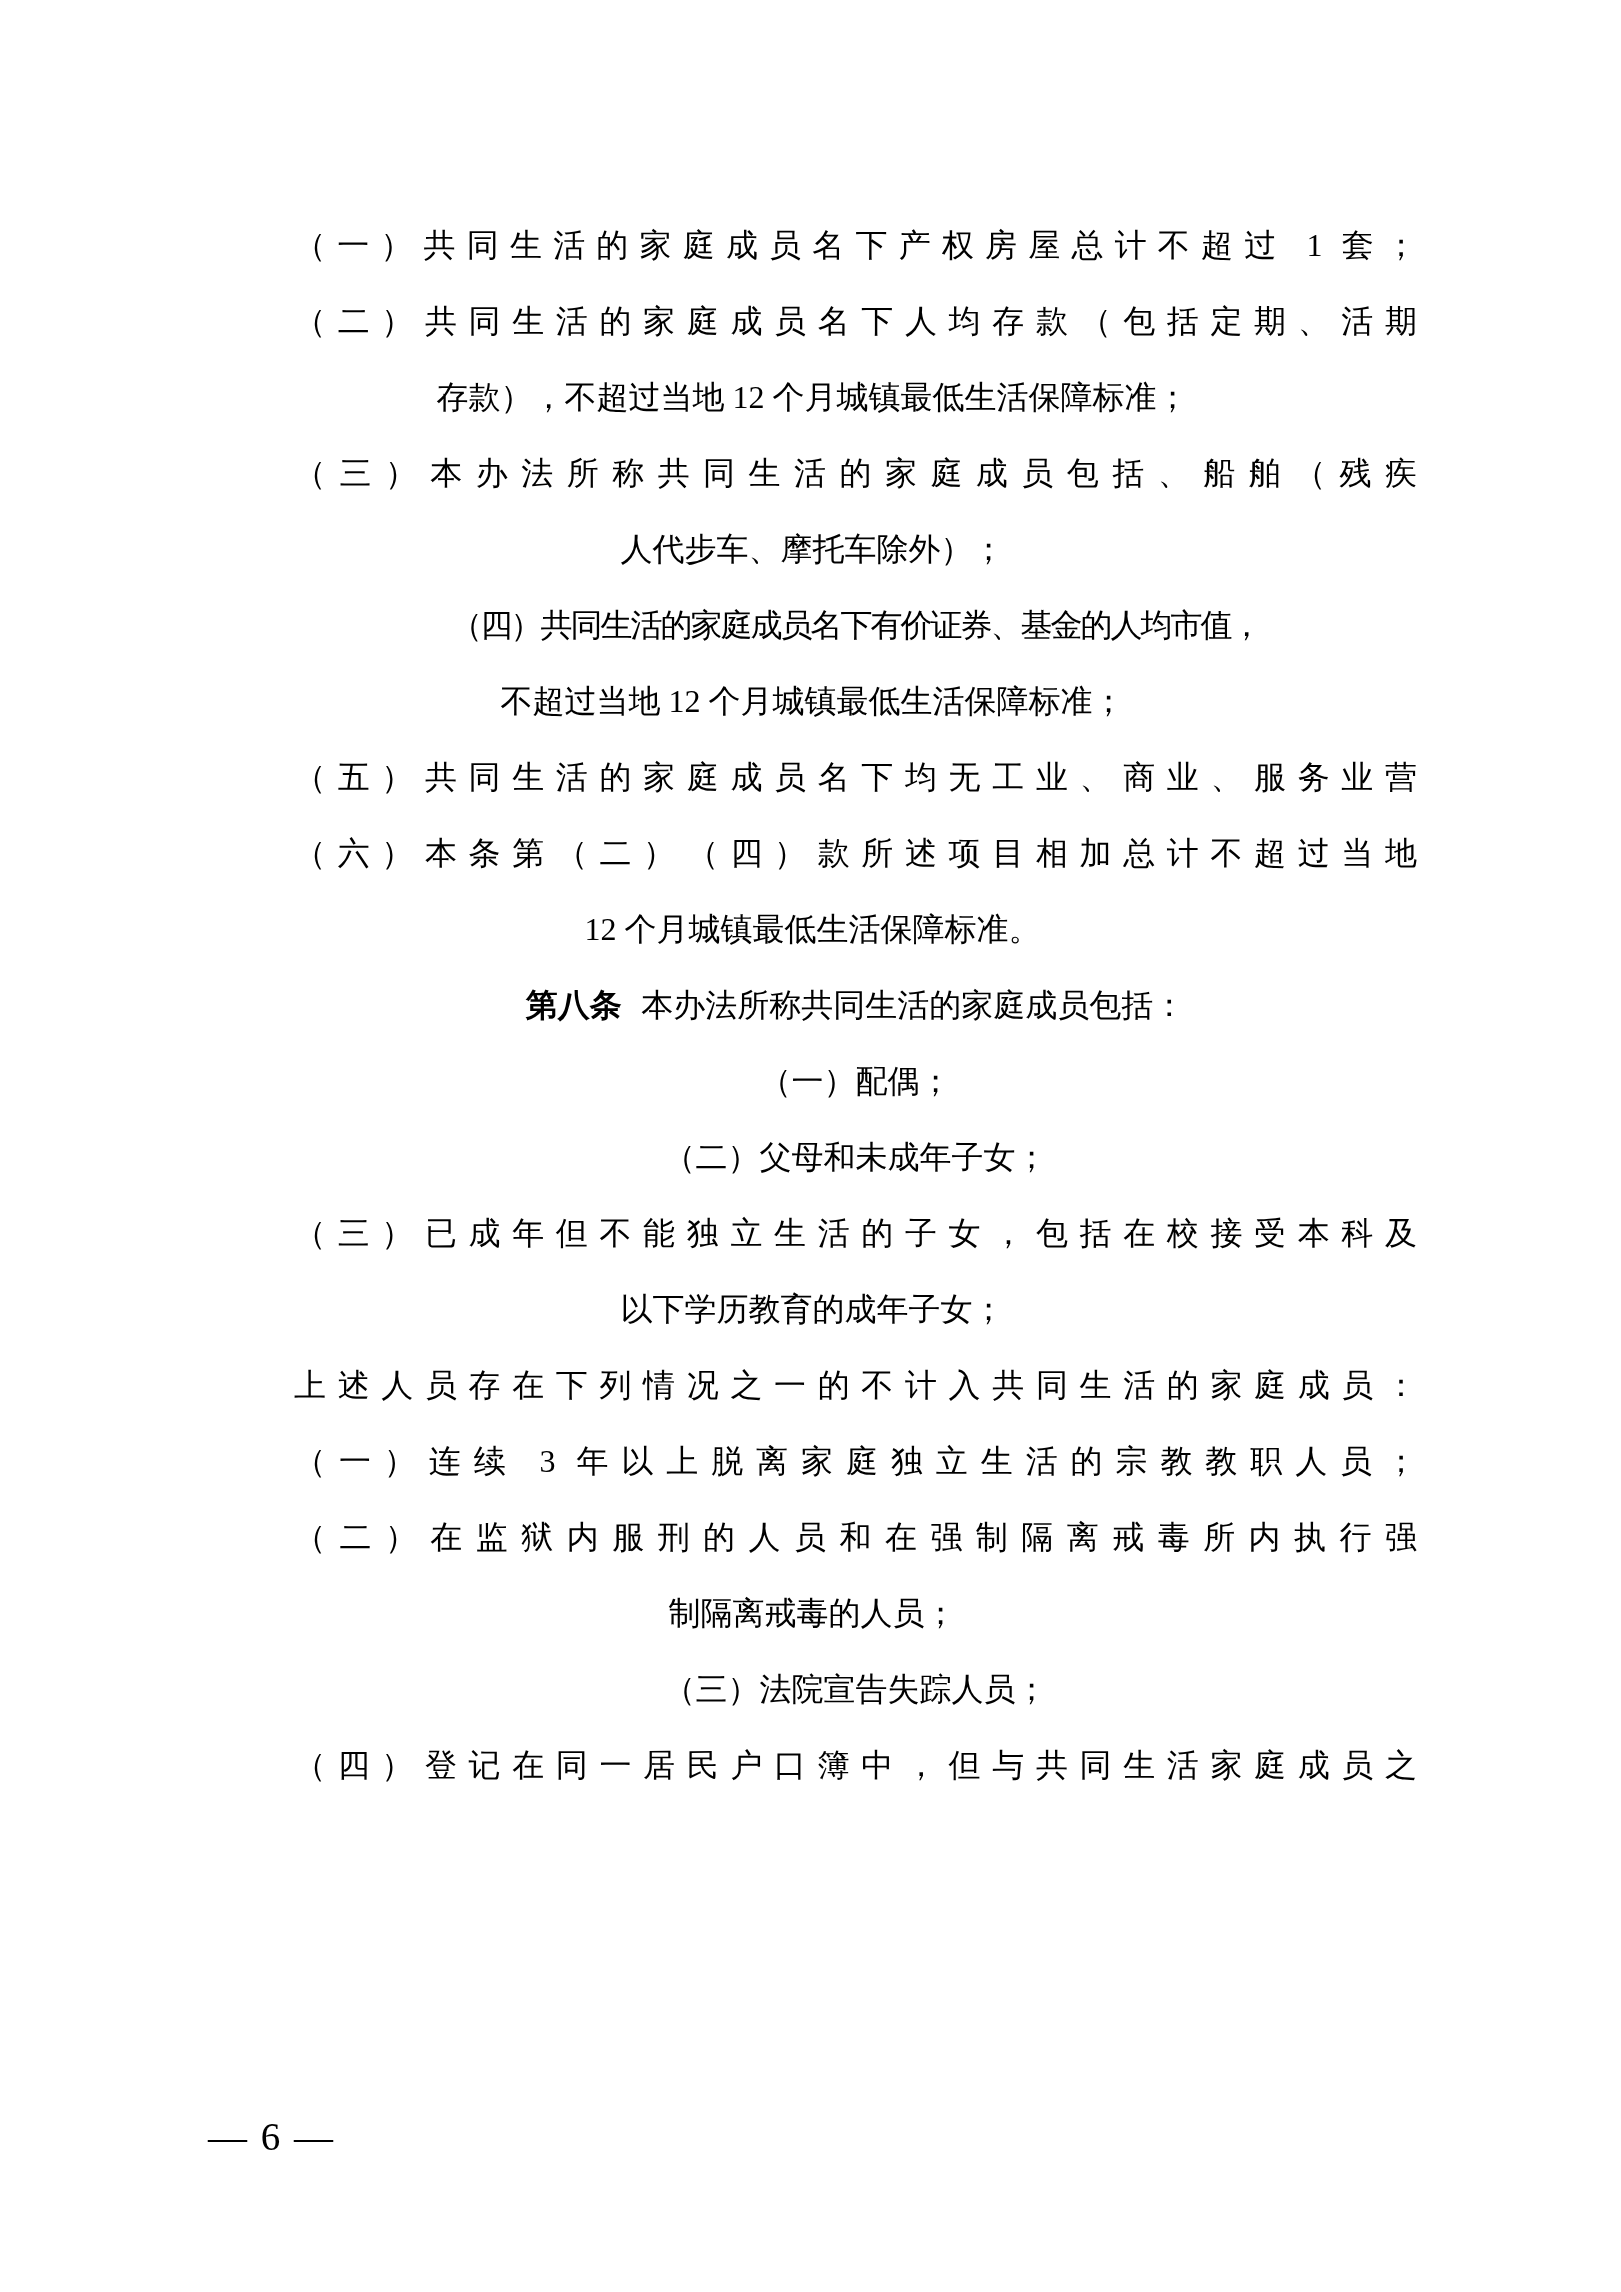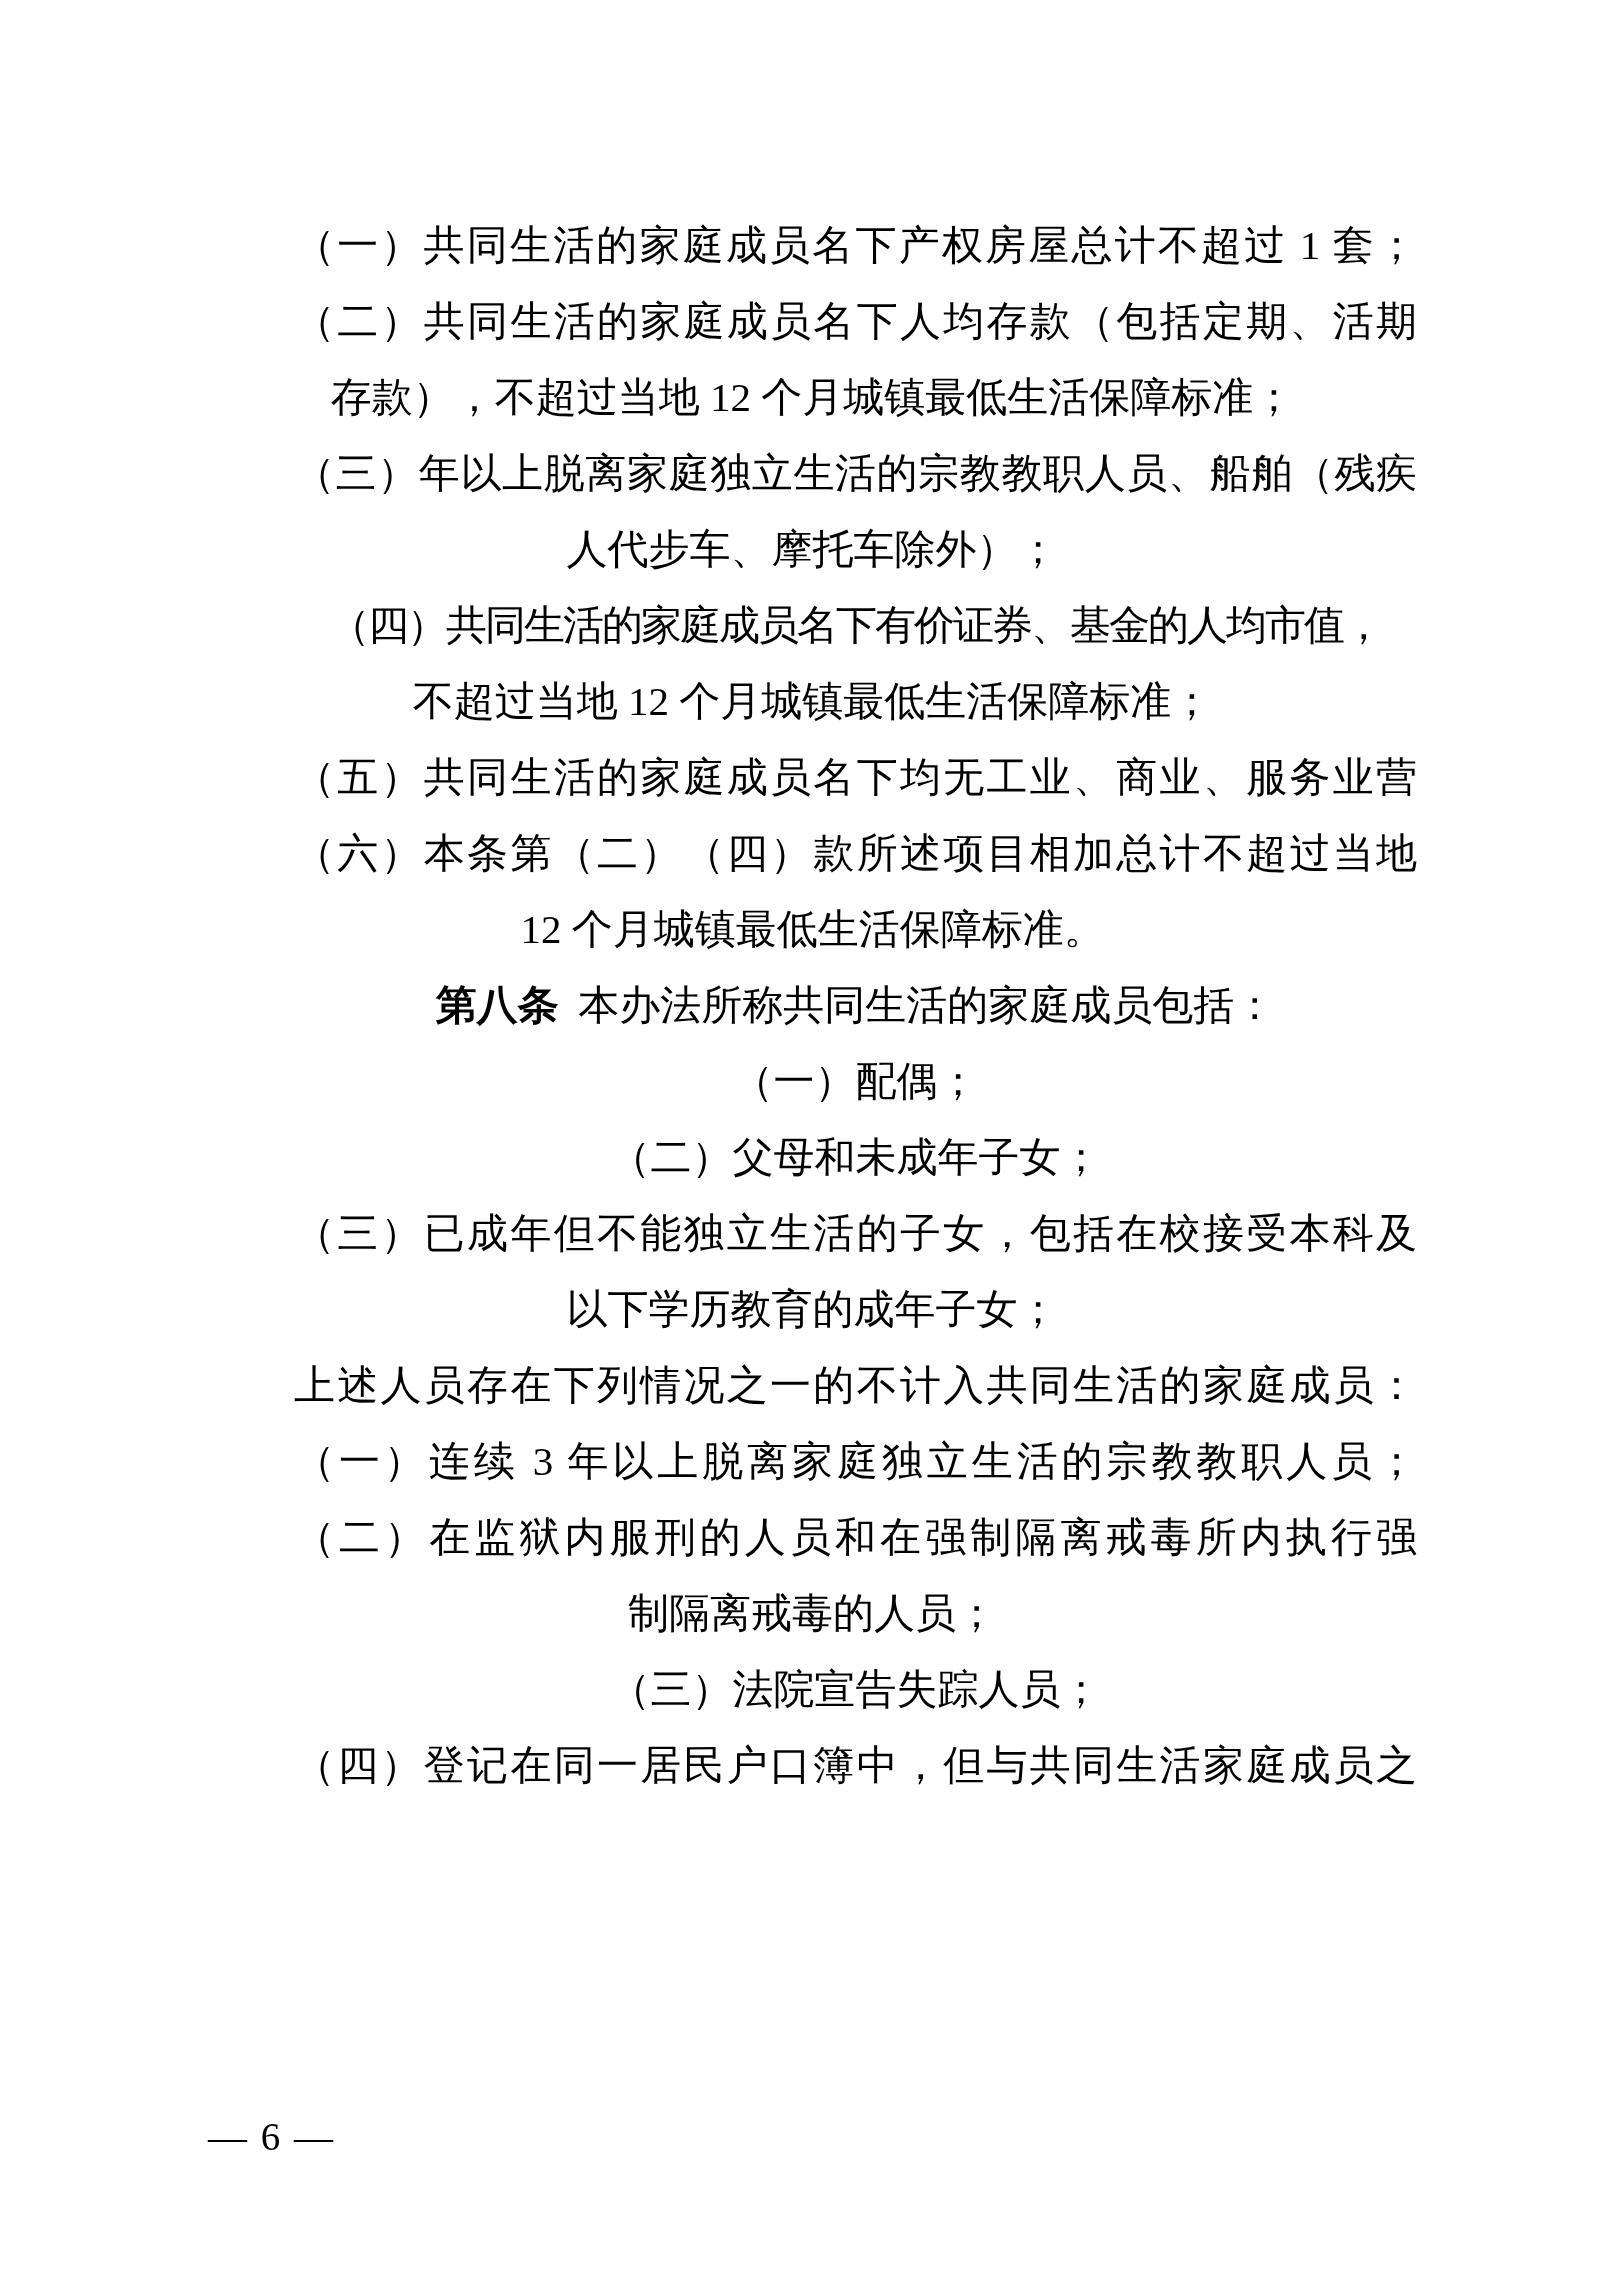--- a/index.html
+++ b/index.html
@@ -15,21 +15,21 @@
     background: #ffffff;
     color: #000000;
     font-family: "Liberation Serif", "DejaVu Serif", serif;
     overflow: hidden;
   }
   .content {
     position: absolute;
     left: 208px;
     top: 207px;
     width: 1209px;
-    font-size: 41px;
+    font-size: 32px;
     line-height: 76px;
   }
   .line {
     height: 76px;
     text-align: center;
   }
   .line.indent {
     padding-left: 86px;
   }
   .line.justify {
@@ -56,21 +56,21 @@
   }
 </style>
 </head>
 <body>
 
 <div class="page">
   <div class="content" id="doc-body">
       <div class="line indent justify">（一）共同生活的家庭成员名下产权房屋总计不超过 1 套；</div>
       <div class="line indent justify">（二）共同生活的家庭成员名下人均存款（包括定期、活期</div>
       <div class="line">存款），不超过当地 12 个月城镇最低生活保障标准；</div>
-      <div class="line indent justify">（三）年以上脱离家庭独立生活的宗教教职人员、船舶（残疾</div>
+      <div class="line indent justify">（三）本办法所称共同生活的家庭成员包括、船舶（残疾</div>
       <div class="line">人代步车、摩托车除外）；</div>
       <div class="line indent squeeze">（四）共同生活的家庭成员名下有价证券、基金的人均市值，</div>
       <div class="line">不超过当地 12 个月城镇最低生活保障标准；</div>
       <div class="line indent justify">（五）共同生活的家庭成员名下均无工业、商业、服务业营</div>
       <div class="line indent justify">（六）本条第（二）（四）款所述项目相加总计不超过当地</div>
       <div class="line">12 个月城镇最低生活保障标准。</div>
       <div class="line indent"><span class="article-no">第八条</span><span>本办法所称共同生活的家庭成员包括：</span></div>
       <div class="line indent">（一）配偶；</div>
       <div class="line indent">（二）父母和未成年子女；</div>
       <div class="line indent justify">（三）已成年但不能独立生活的子女，包括在校接受本科及</div>

